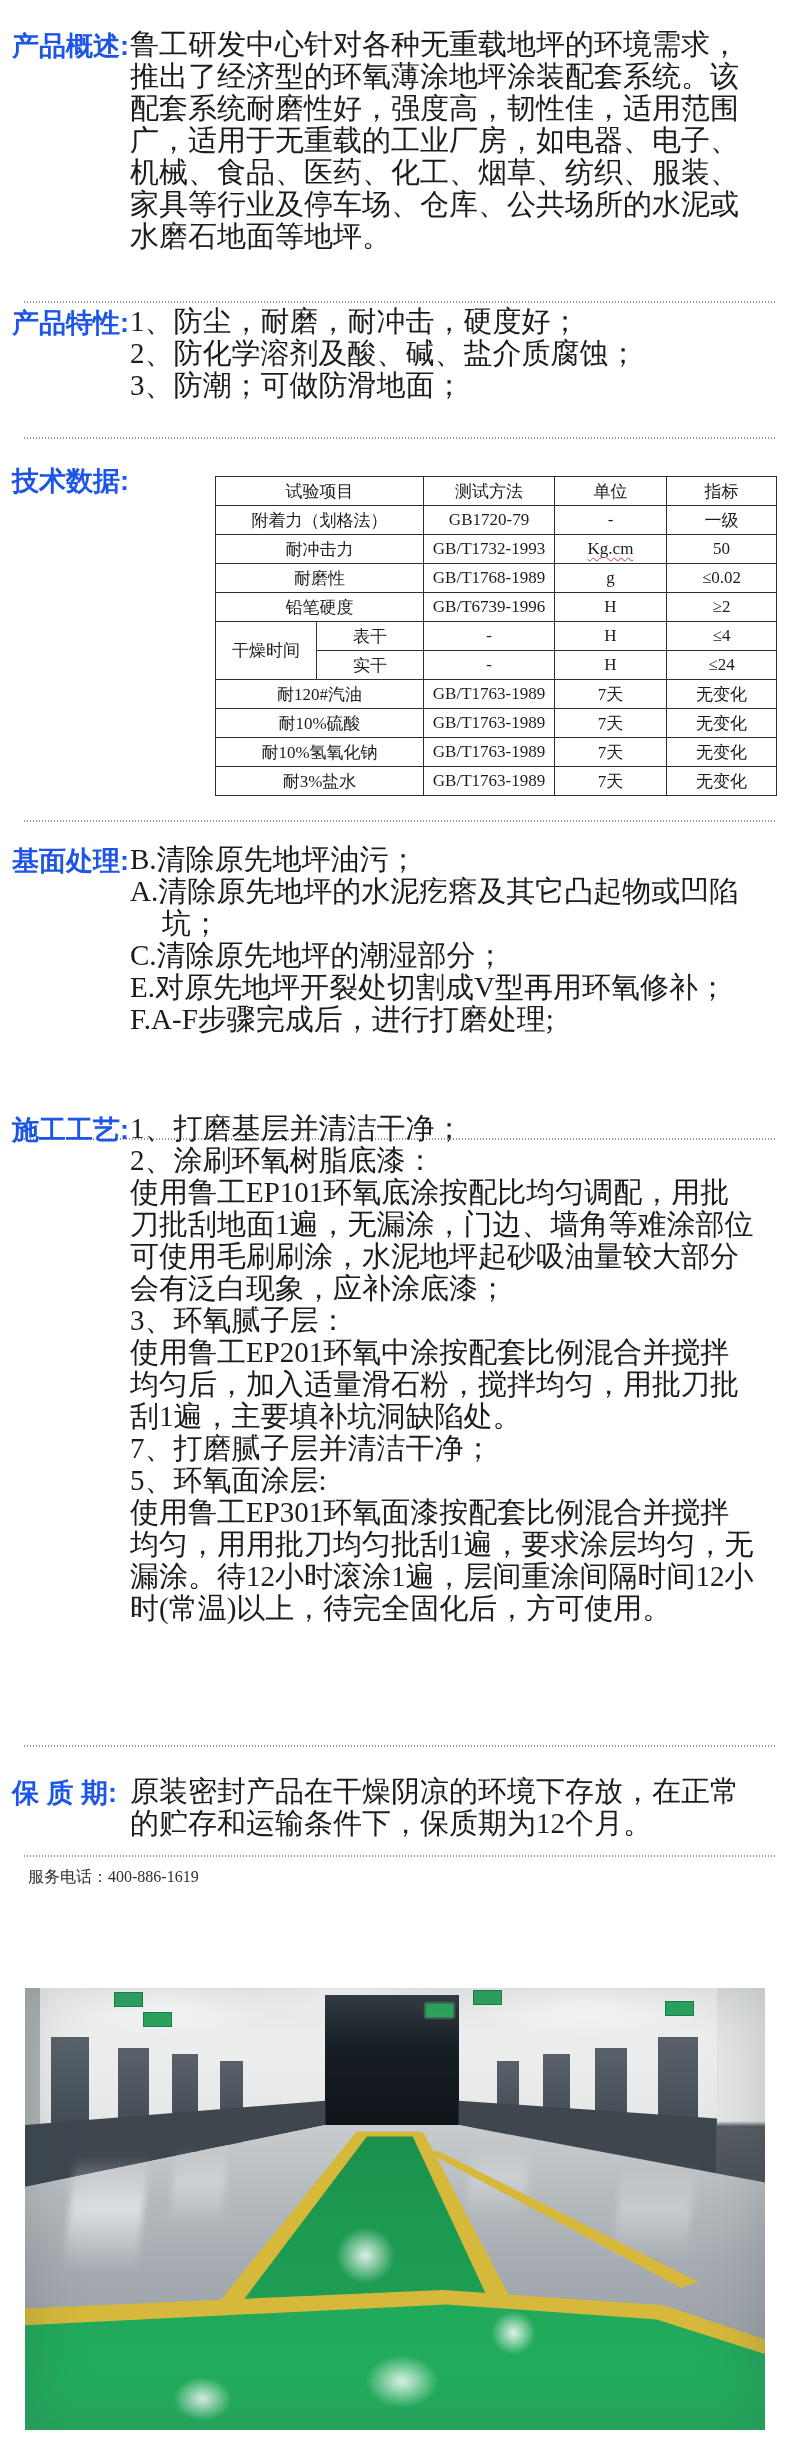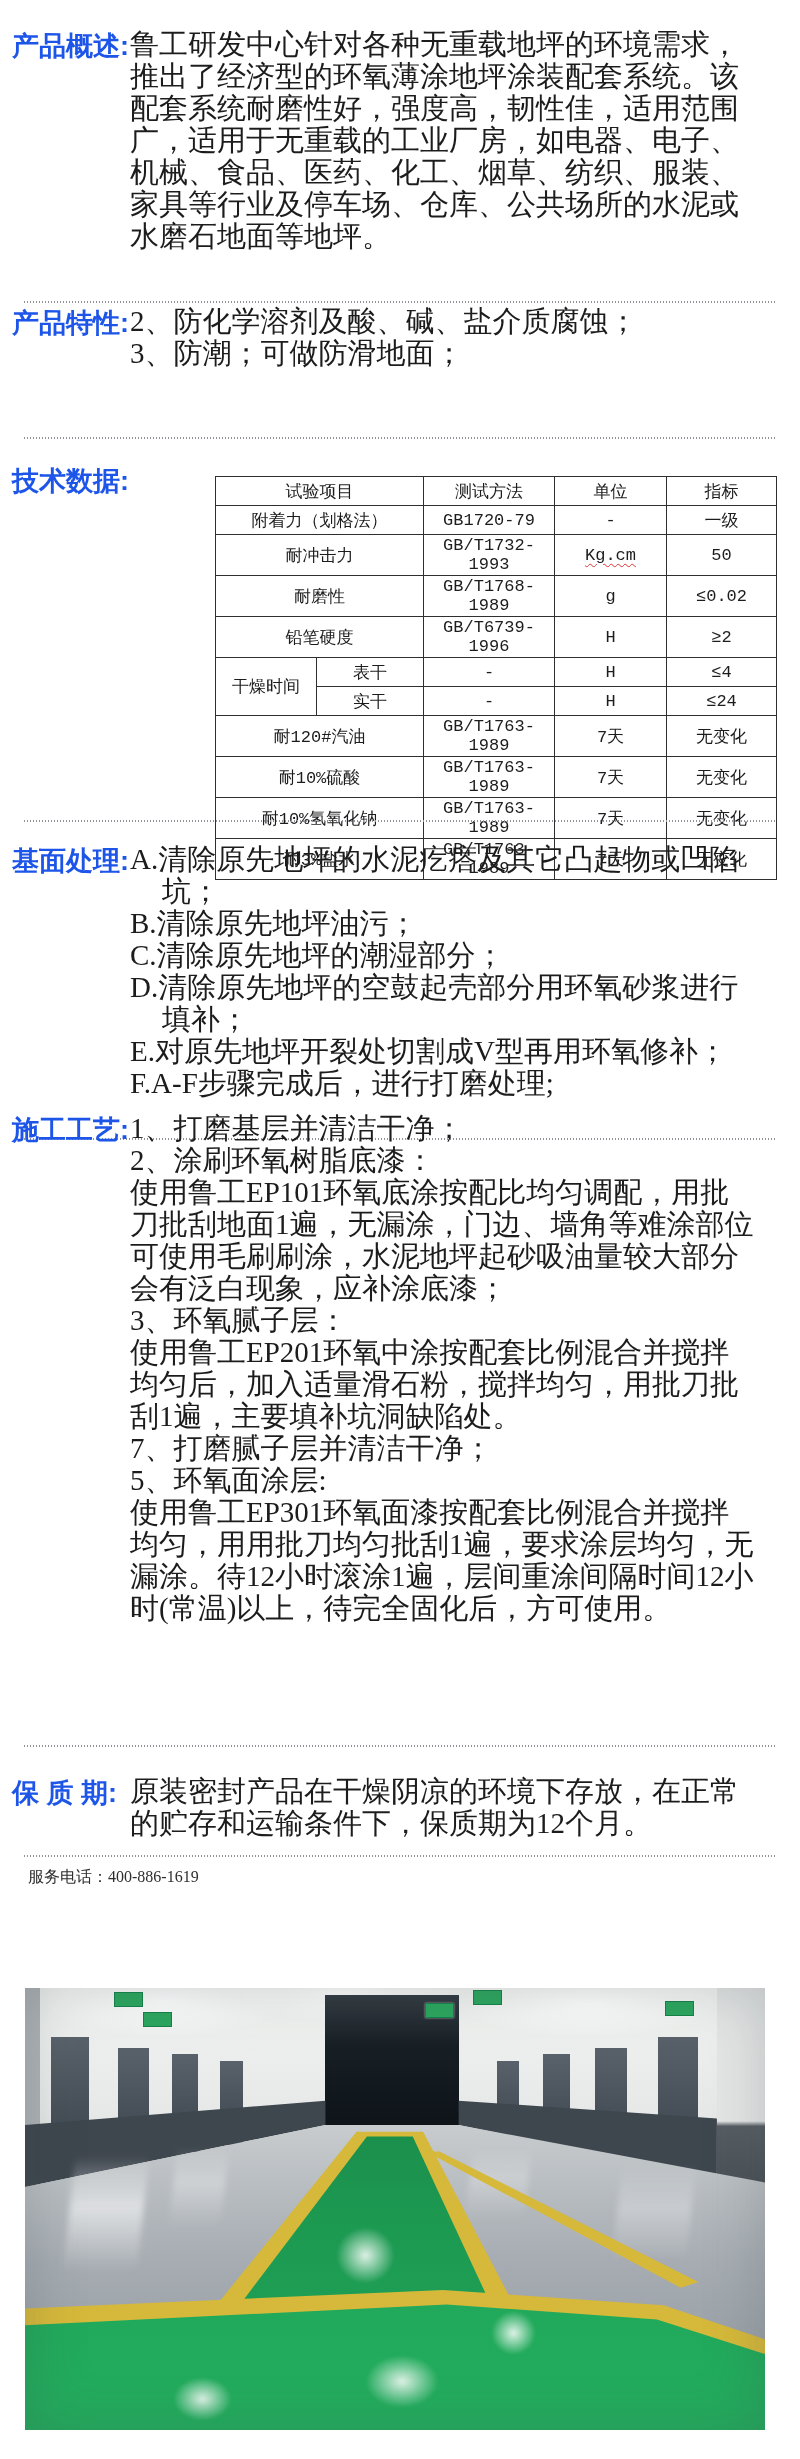--- a/index.html
+++ b/index.html
@@ -13,21 +13,21 @@
   .hang{padding-left:32px;text-indent:-32px;}
   .divider{position:absolute;left:24px;width:752px;height:2px;
            background-image:repeating-linear-gradient(90deg,#8f9399 0 1px,transparent 1px 3px);}
   .d1{top:301px}.d2{top:437px}.d3{top:820px}.d4{top:1138px}.d5{top:1745px}.d6{top:1855px}
   .sec-overview{top:28px}.sec-features{top:305px}.sec-tech{top:463px}
   .sec-surface{top:843px}.sec-application{top:1112px}.sec-shelf{top:1775px}
 
   table.tech-table{position:absolute;top:476px;left:215px;width:561px;border-collapse:collapse;
                    table-layout:fixed;font-size:17px;color:#1c1c1c;}
   table.tech-table td{border:1px solid #2f2f2f;text-align:center;vertical-align:middle;
-                      height:26px;padding:1px 2px;overflow:hidden;font-family:Liberation Mono, monospace;}
+                      height:26px;padding:1px 2px;overflow:hidden;}
   .misspell{text-decoration:underline wavy #e03333;text-decoration-thickness:1px;text-underline-offset:3px;}
 
   .footer{position:absolute;top:1866px;left:28px;width:744px;font-size:16px;line-height:21px;
           color:#2e2e2e;line-break:anywhere;}
 
   
   .photo{position:absolute;top:1988px;left:25px;width:740px;height:442px;overflow:hidden;background:#e8eae8;}
   .photo div{position:absolute;}
   .ph-wall{inset:0;background:linear-gradient(180deg,#f2f4f2 0%,#e6e9e8 28%,#d8dcdb 42%,#cfd4d4 55%);}
   .ph-glow{background:radial-gradient(ellipse at center,rgba(255,255,255,.95),rgba(255,255,255,0) 70%);}
@@ -85,20 +85,21 @@
   <section class="sec sec-overview">
     <div class="sec-label">产品概述:</div>
     <div class="sec-body">鲁工研发中心针对各种无重载地坪的环境需求，推出了经济型的环氧薄涂地坪涂装配套系统。该配套系统耐磨性好，强度高，韧性佳，适用范围广，适用于无重载的工业厂房，如电器、电子、机械、食品、医药、化工、烟草、纺织、服装、家具等行业及停车场、仓库、公共场所的水泥或水磨石地面等地坪。</div>
   </section>
 
   <div class="divider d1"></div>
 
   <section class="sec sec-features">
     <div class="sec-label">产品特性:</div>
     <div class="sec-body">
+      <div class="line">1、防尘，耐磨，耐冲击，硬度好；</div>
       <div class="line">2、防化学溶剂及酸、碱、盐介质腐蚀；</div>
       <div class="line">3、防潮；可做防滑地面；</div>
     </div>
   </section>
 
   <div class="divider d2"></div>
 
   <section class="sec sec-tech">
     <div class="sec-label">技术数据:</div>
   </section>
@@ -179,24 +180,23 @@
       <td>无变化</td>
     </tr>
   </tbody>
     </table>
 
   <div class="divider d3"></div>
 
   <section class="sec sec-surface">
     <div class="sec-label">基面处理:</div>
     <div class="sec-body">
+      <div class="line hang">B.清除原先地坪油污；</div>
       <div class="line hang">A.清除原先地坪的水泥疙瘩及其它凸起物或凹陷坑；</div>
-      <div class="line hang">B.清除原先地坪油污；</div>
       <div class="line hang">C.清除原先地坪的潮湿部分；</div>
-      <div class="line hang">D.清除原先地坪的空鼓起壳部分用环氧砂浆进行填补；</div>
       <div class="line hang">E.对原先地坪开裂处切割成V型再用环氧修补；</div>
       <div class="line hang">F.A-F步骤完成后，进行打磨处理;</div>
     </div>
   </section>
 
   <div class="divider d4"></div>
 
   <section class="sec sec-application">
     <div class="sec-label">施工工艺:</div>
     <div class="sec-body">

